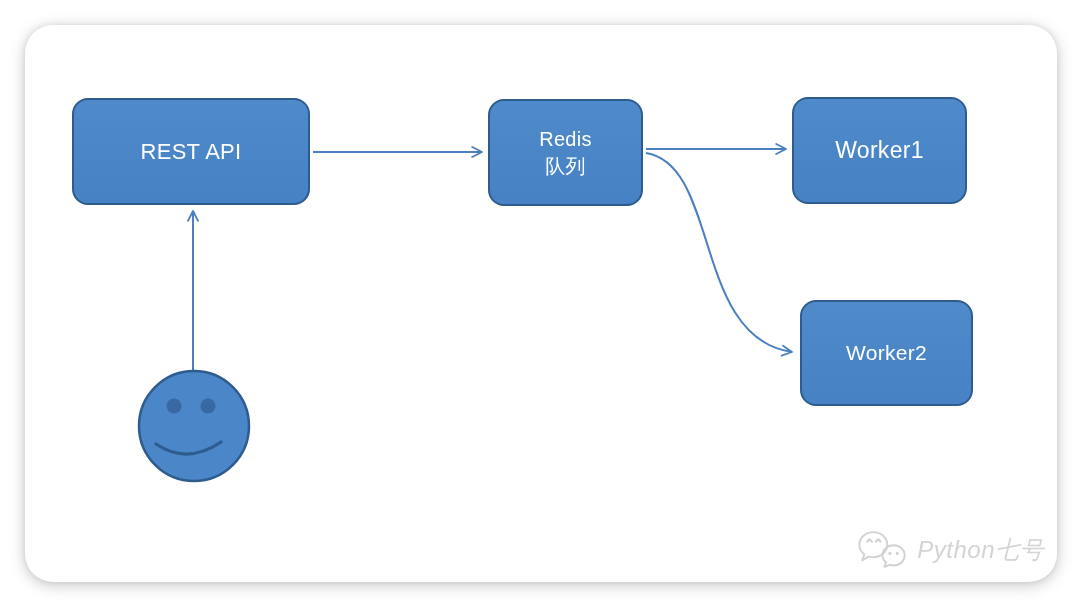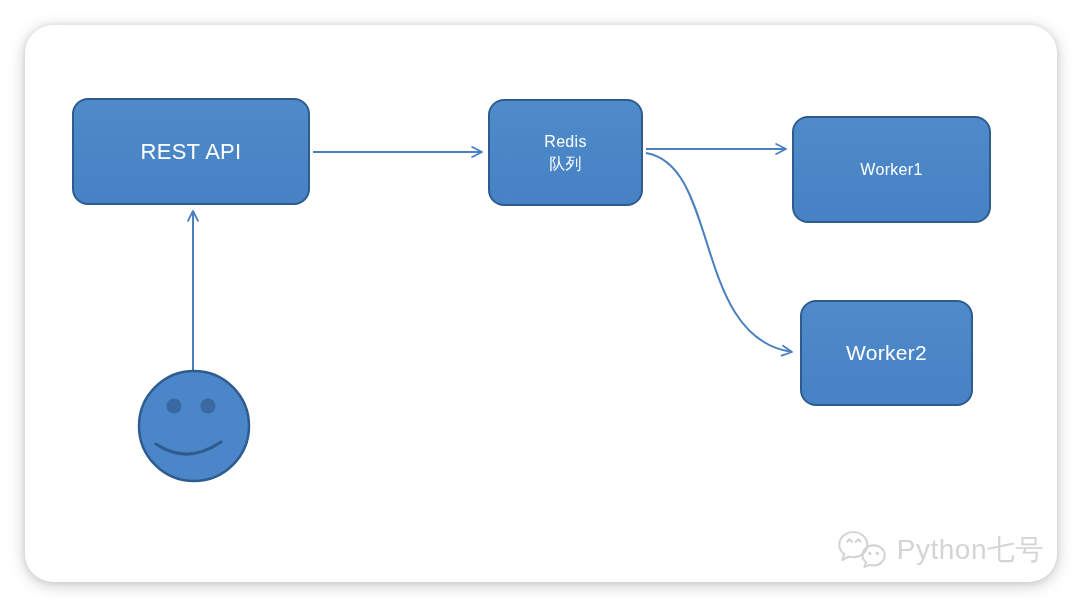--- a/index.html
+++ b/index.html
@@ -43,35 +43,36 @@
     color: #ffffff;
     display: flex;
     flex-direction: column;
     align-items: center;
     justify-content: center;
     text-align: center;
     line-height: 1.32;
     letter-spacing: 0.3px;
   }
   .node-rest    { left: 72px;  top: 98px;  width: 238px; height: 107px; font-size: 22px; }
-  .node-redis   { left: 488px; top: 99px;  width: 155px; height: 107px; font-size: 16px; }
-  .node-worker1 { left: 792px; top: 97px;  width: 199px; height: 107px; font-size: 16px; margin-top: 19px; }
+  .node-redis   { left: 488px; top: 99px;  width: 155px; height: 107px; font-size: 20px; }
+  .node-worker1 { left: 792px; top: 97px;  width: 175px; height: 107px; font-size: 23px; }
   .node-worker2 { left: 800px; top: 300px; width: 173px; height: 106px; font-size: 21px; }
   .watermark {
     position: absolute;
     right: 36px;
     bottom: 33px;
     display: flex;
     align-items: center;
     gap: 7px;
     color: #d4d4d4;
-    font-size: 28px;
+    font-size: 24px;
     letter-spacing: 0.5px;
     text-shadow: 0 1.5px 1px rgba(255,255,255,0.95);
     user-select: none;
+    font-style: italic;
   }
 </style>
 </head>
 <body>
 
 <div class="stage">
 
   <div class="card"></div>
 
   <svg class="overlay" width="1080" height="606" viewBox="0 0 1080 606">

